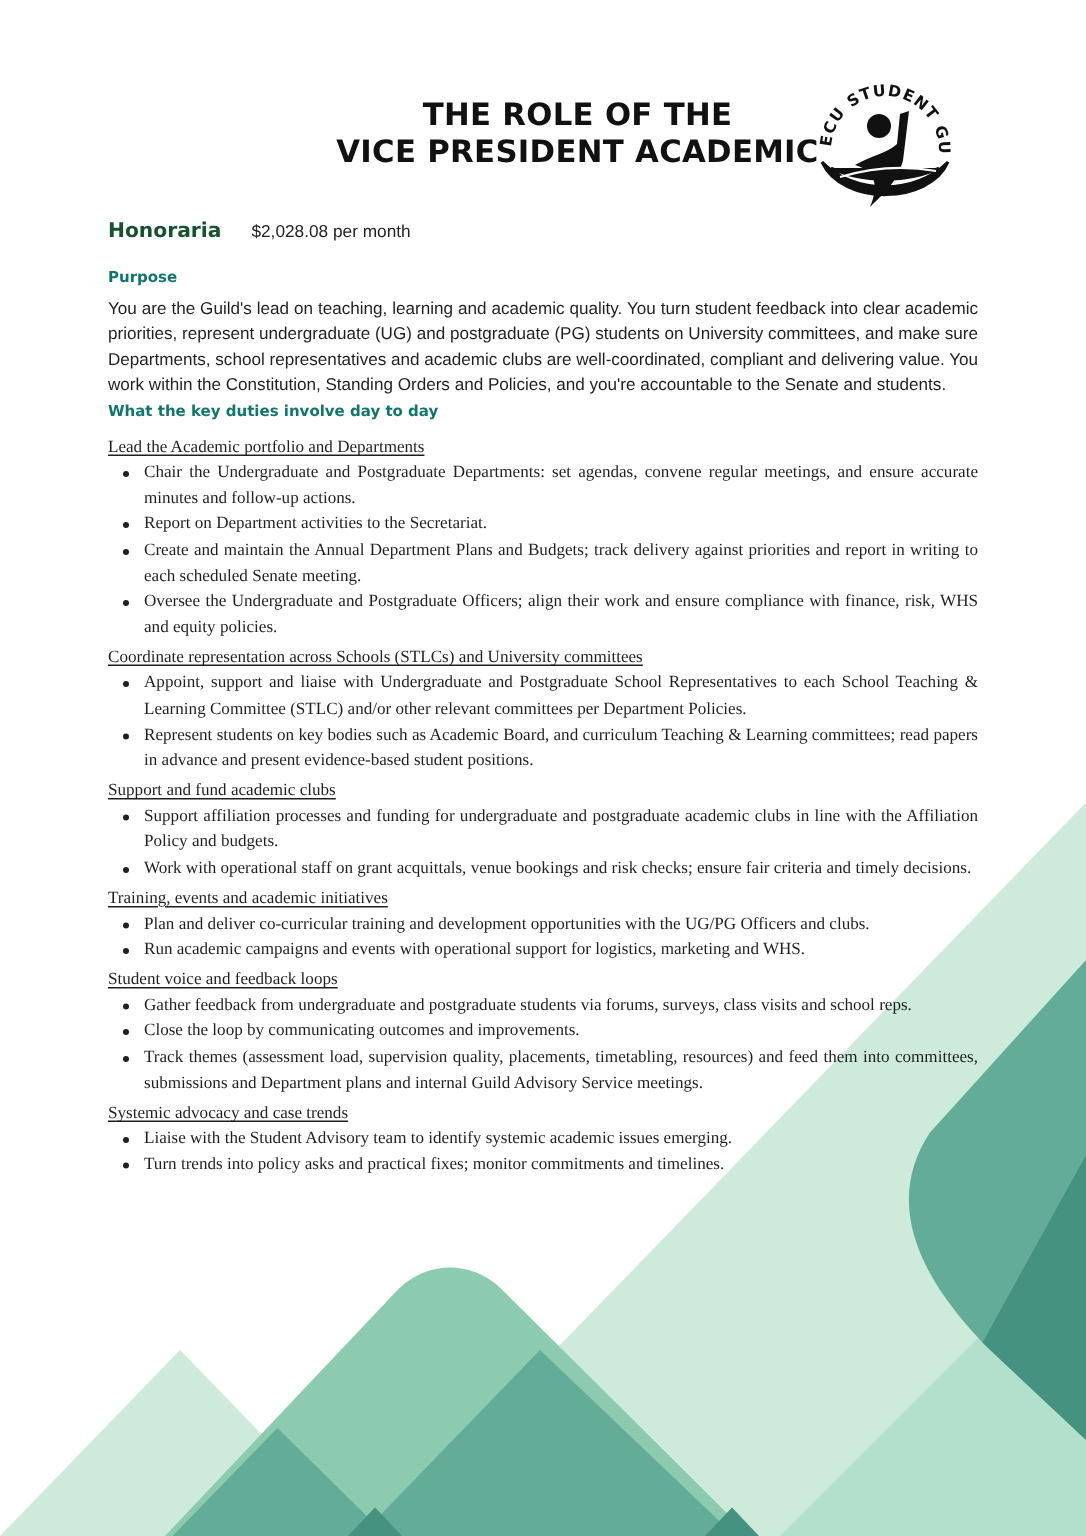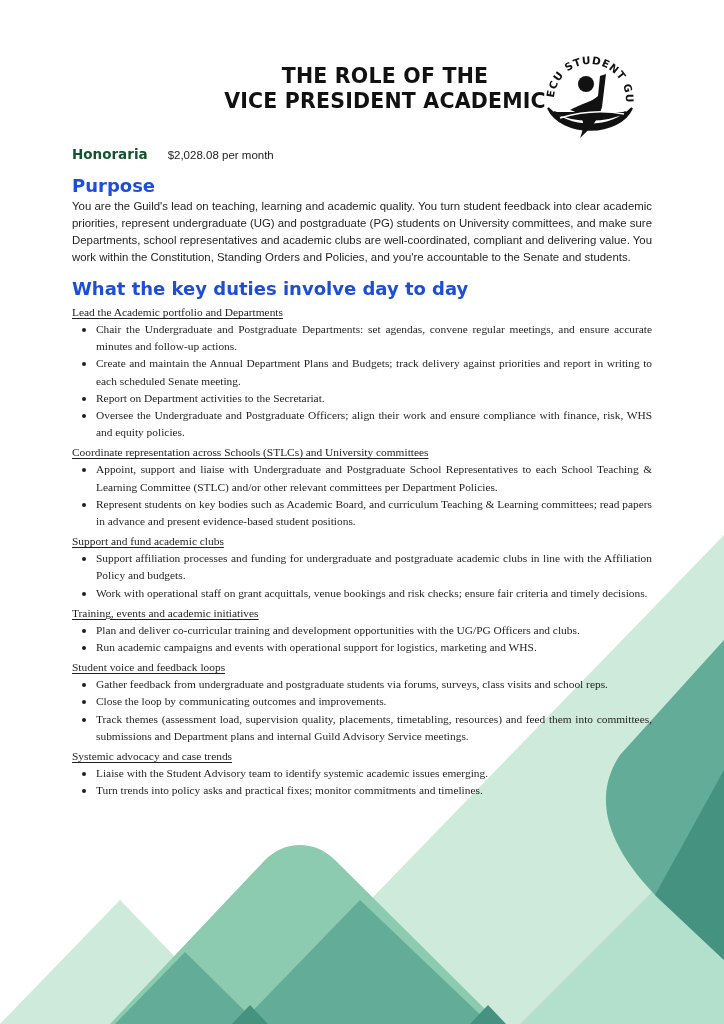--- a/index.html
+++ b/index.html
@@ -20,26 +20,26 @@
   .title div { white-space: nowrap; }
   .logo { position: absolute; left: 540px; top: 52px; width: 100px; height: 96px; }
 
   .honoraria { position: absolute; left: 72px; top: 146px; display: flex; align-items: baseline; }
   .honoraria .label { font-family: "DejaVu Sans", sans-serif; font-weight: bold; font-size: 13.5px; color: #14532d; }
   .honoraria .value { font-size: 11.5px; margin-left: 20px; color: #222; }
 
   .content { position: absolute; left: 72px; top: 177px; width: 580px; }
   h2 {
     margin: 0; font-family: "DejaVu Sans", sans-serif; font-weight: bold;
-    font-size: 18px; line-height: 18px; color: #1d4ed8;
+    font-size: 10px; line-height: 18px; color: #0f766e;
   }
   .para {
     margin: 3px 0 0 0; font-size: 11.4px; line-height: 17px; text-align: justify; color: #1f1f1f;
   }
-  .duties-heading { margin-top: 14px; }
+  .duties-heading { }
   .section { margin-top: 3px; font-family: Liberation Serif, serif; }
   .section-title {
     font-size: 11.4px; line-height: 17px; text-decoration: underline; color: #1f1f1f;
     text-underline-offset: 2px;
   }
   ul { margin: 0; padding: 0 0 0 24px; list-style: none; }
   li {
     position: relative; font-size: 11.4px; line-height: 17.2px; text-align: justify; color: #1f1f1f;
   }
   li::before {
@@ -92,22 +92,22 @@
   <div class="content">
     <h2>Purpose</h2>
     <p class="para">You are the Guild's lead on teaching, learning and academic quality. You turn student feedback into clear academic priorities, represent undergraduate (UG) and postgraduate (PG) students on University committees, and make sure Departments, school representatives and academic clubs are well-coordinated, compliant and delivering value. You work within the Constitution, Standing Orders and Policies, and you're accountable to the Senate and students.</p>
 
     <h2 class="duties-heading">What the key duties involve day to day</h2>
 
     <div class="section first-sec">
       <div class="section-title">Lead the Academic portfolio and Departments</div>
       <ul>
         <li>Chair the Undergraduate and Postgraduate Departments: set agendas, convene regular meetings, and ensure accurate minutes and follow-up actions.</li>
+        <li>Report on Department activities to the Secretariat.</li>
         <li>Create and maintain the Annual Department Plans and Budgets; track delivery against priorities and report in writing to each scheduled Senate meeting.</li>
-        <li>Report on Department activities to the Secretariat.</li>
         <li>Oversee the Undergraduate and Postgraduate Officers; align their work and ensure compliance with finance, risk, WHS and equity policies.</li>
       </ul>
     </div>
 
     <div class="section">
       <div class="section-title">Coordinate representation across Schools (STLCs) and University committees</div>
       <ul>
         <li>Appoint, support and liaise with Undergraduate and Postgraduate School Representatives to each School Teaching &amp; Learning Committee (STLC) and/or other relevant committees per Department Policies.</li>
         <li>Represent students on key bodies such as Academic Board, and curriculum Teaching &amp; Learning committees; read papers in advance and present evidence-based student positions.</li>
       </ul>

